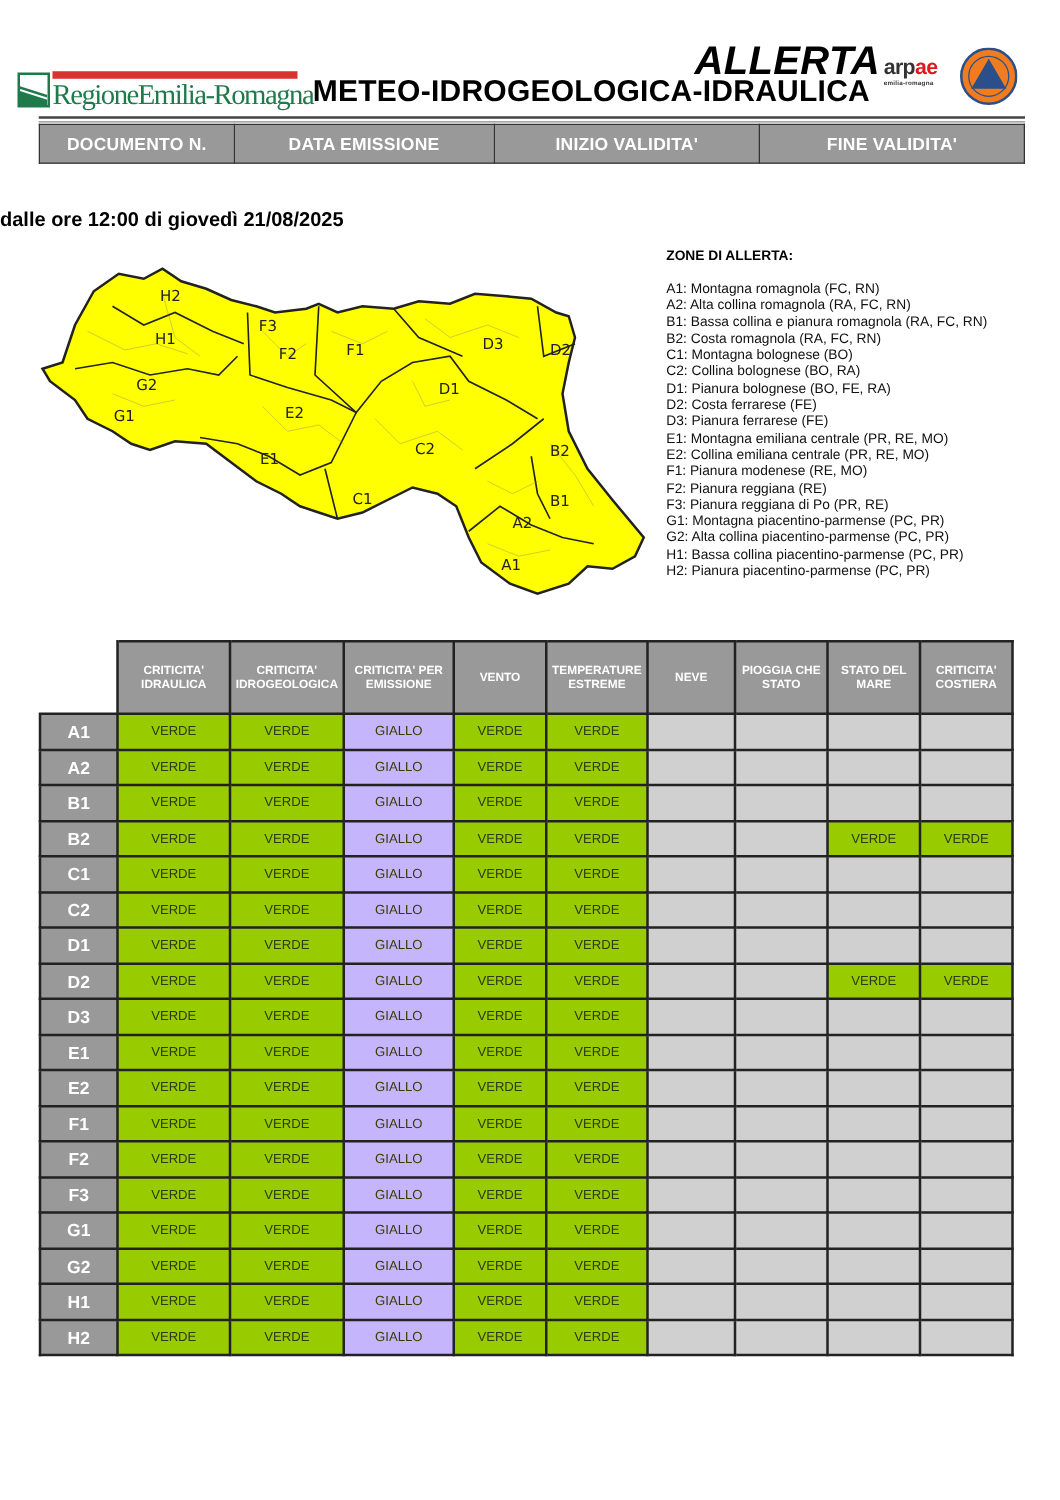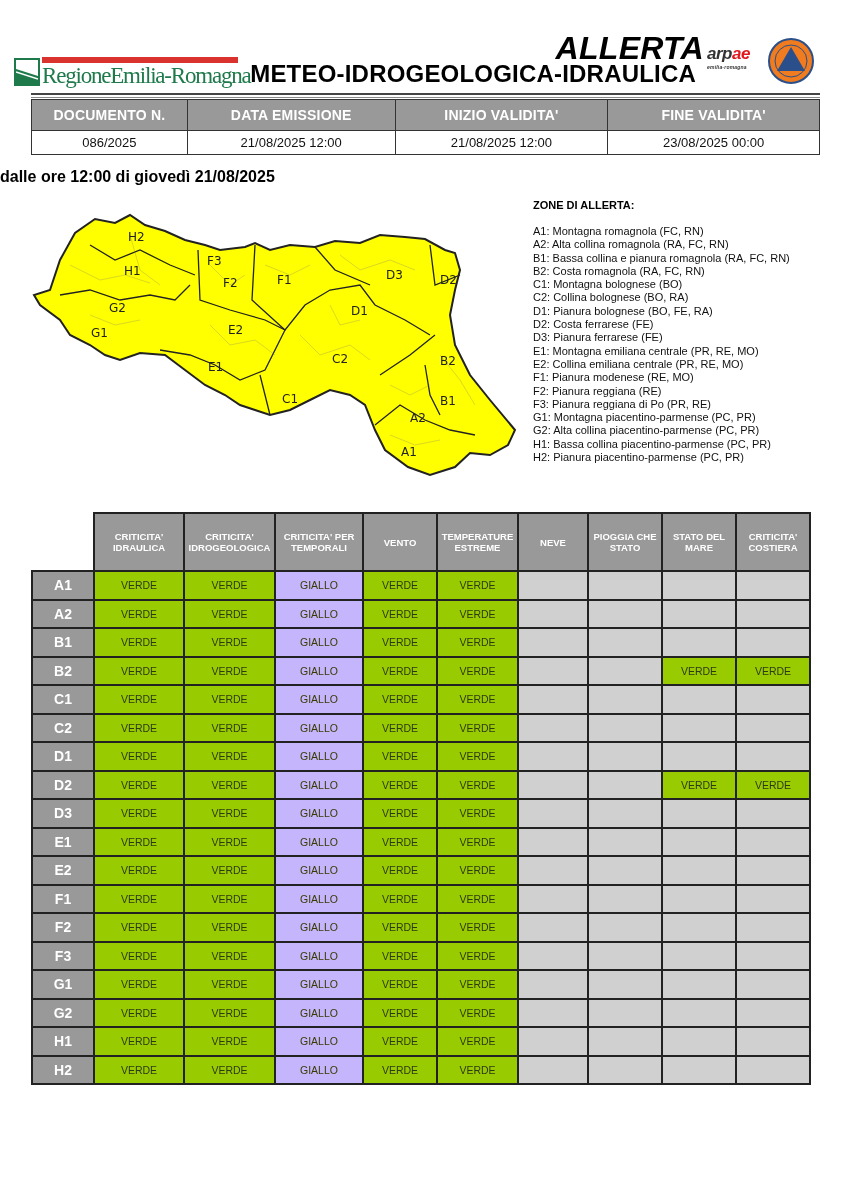--- a/index.html
+++ b/index.html
@@ -9,21 +9,21 @@
     
     .header { position: absolute; left: 0; top: 0; width: 848px; height: 100px; }
     .rer-logo { position: absolute; left: 14px; top: 41px; width: 224px; height: 32px; margin-top: 16px; }
     .rer-logo .redbar { position: absolute; left: 28px; top: 0; width: 196px; height: 6px; background: #d9322f; }
     .rer-logo .flag { position: absolute; left: 0; top: 1px; width: 26px; height: 28px; border: 2px solid #1e7a4b; background: #fff; overflow: hidden; }
     .rer-logo .flag svg { position: absolute; left: 0; top: 0; }
     .rer-logo .name { position: absolute; left: 28px; top: 7px; font-family: "Liberation Serif", serif; font-size: 23px; letter-spacing: -1.2px; color: #1e7a4b; line-height: 24px; white-space: nowrap; }
 
     .title1 { position: absolute; right: 144px; top: 30px; font-size: 32px; font-weight: bold; letter-spacing: 0.3px; font-style: italic; }
     .title2 { position: absolute; right: 152px; top: 60px; font-size: 24px; font-weight: bold; letter-spacing: 0.2px; }
-    .arpae { position: absolute; left: 707px; top: 46px; width: 52px; height: 30px; font-style: italic; }
+    .arpae { position: absolute; left: 707px; top: 46px; width: 52px; height: 30px; }
     .arpae .word { font-size: 17px; font-weight: bold; letter-spacing: -0.5px; line-height: 16px; }
     .arpae .w1 { color: #333; }
     .arpae .w2 { color: #e0181e; }
     .arpae .sub { font-size: 5px; color: #333; font-weight: bold; margin-top: 2px; letter-spacing: 0.2px; }
     .pc-logo { position: absolute; left: 768px; top: 38px; width: 46px; height: 46px; }
 
     .sep { position: absolute; left: 31px; width: 789px; background: #444; }
     .sep.a { top: 93px; height: 2px; }
     .sep.b { top: 97px; height: 1px; background: #888; }
 
@@ -95,26 +95,20 @@
       <col style="width:208px">
       <col style="width:213px">
       <col style="width:212px">
     </colgroup>
   <tbody>
       <tr>
     <th>DOCUMENTO N.</th>
     <th>DATA EMISSIONE</th>
     <th>INIZIO VALIDITA'</th>
     <th>FINE VALIDITA'</th>
-  </tr>
-  <tr>
-    <td>086/2025</td>
-    <td>21/08/2025 12:00</td>
-    <td>21/08/2025 12:00</td>
-    <td>23/08/2025 00:00</td>
   </tr>
 </tbody>
   </table>
 
 <div class="valid-from">dalle ore 12:00 di giovedì 21/08/2025</div>
 
 <div class="map">
   <svg viewBox="0 0 492 272" preserveAspectRatio="none">
     <path d="M20 85 L30 55 L45 28 L65 14 L85 18 L100 10 L115 20 L135 26 L155 35 L175 40 L190 45 L215 42 L225 38 L240 45 L260 40 L285 42 L305 36 L330 38 L350 30 L375 32 L395 34 L415 45 L425 48 L430 65 L425 85 L420 110 L425 140 L440 170 L460 195 L485 225 L478 240 L460 250 L440 248 L425 262 L400 270 L378 262 L355 245 L345 225 L335 200 L320 190 L300 185 L280 195 L260 205 L240 210 L225 205 L210 200 L195 190 L175 180 L155 165 L135 150 L110 148 L90 155 L75 150 L60 140 L40 130 L30 115 L10 100 L4 90 Z" fill="#ffff00" stroke="#222" stroke-width="2"></path>
     <path d="M30 90 L60 85 L90 95 L120 90 L145 95 L160 80" fill="none" stroke="#222" stroke-width="1.3"></path>
@@ -196,21 +190,21 @@
       <col style="width:70px">
       <col style="width:74px">
       <col style="width:74px">
       <col style="width:74px">
   </colgroup>
   <thead>
     <tr>
       <th class="corner"></th>
       <th class="hc">CRITICITA' IDRAULICA</th>
       <th class="hc">CRITICITA' IDROGEOLOGICA</th>
-      <th class="hc">CRITICITA' PER TEMPORALI</th>
+      <th class="hc">CRITICITA' PER EMISSIONE</th>
       <th class="hc">VENTO</th>
       <th class="hc">TEMPERATURE ESTREME</th>
       <th class="hc">NEVE</th>
       <th class="hc">PIOGGIA CHE STATO</th>
       <th class="hc">STATO DEL MARE</th>
       <th class="hc">CRITICITA' COSTIERA</th>
     </tr>
   </thead>
   <tbody id="alert-body">
       <tr>

